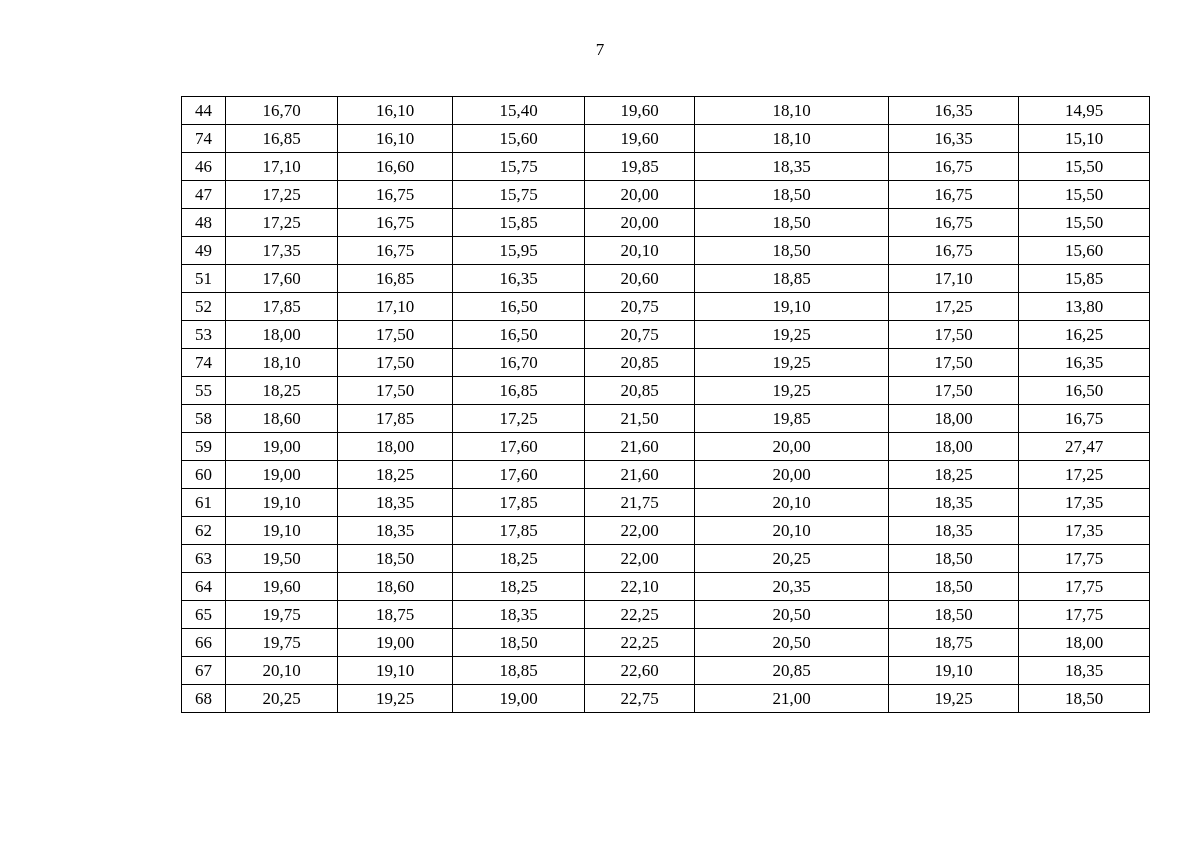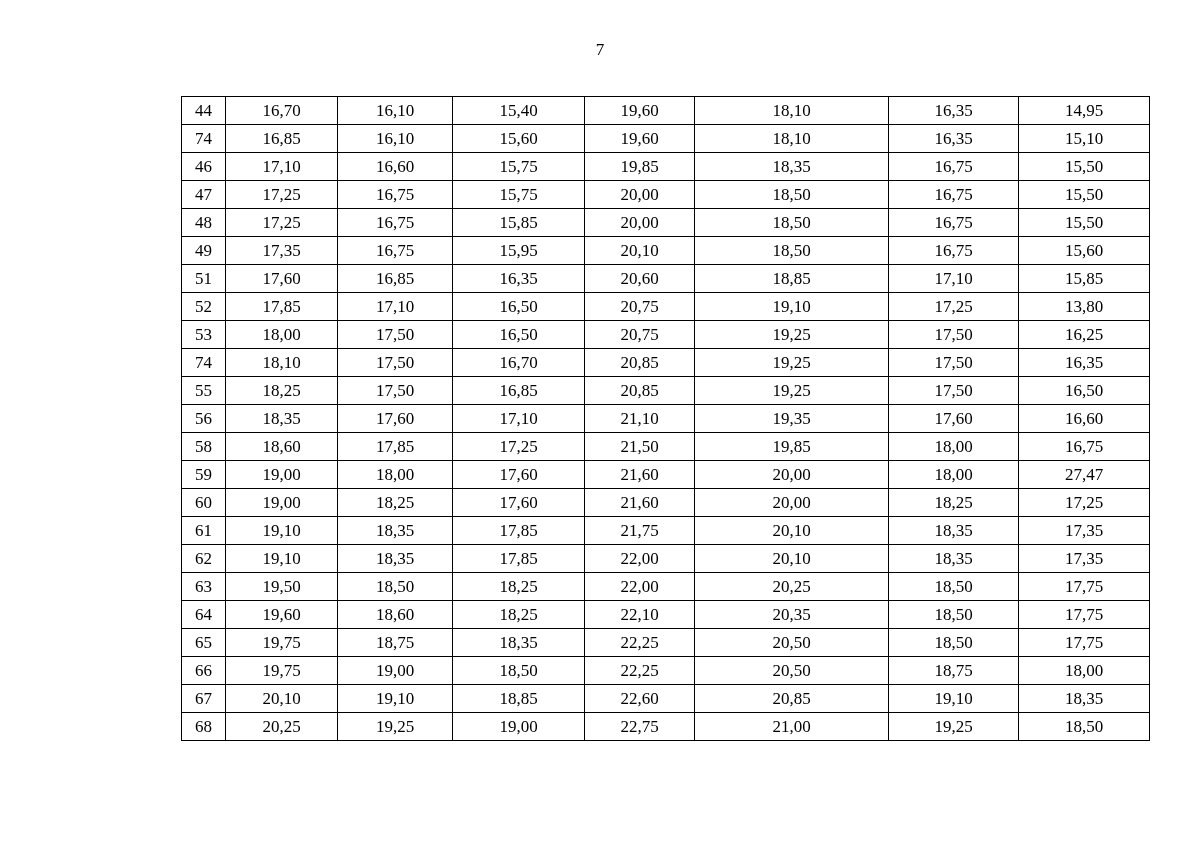--- a/index.html
+++ b/index.html
@@ -191,30 +191,20 @@
             <td class="idx">55</td>
             <td class="val">18,25</td>
             <td class="val">17,50</td>
             <td class="val">16,85</td>
             <td class="val">20,85</td>
             <td class="val">19,25</td>
             <td class="val">17,50</td>
             <td class="val">16,50</td>
           </tr>
           <tr>
-            <td class="idx">56</td>
-            <td class="val">18,35</td>
-            <td class="val">17,60</td>
-            <td class="val">17,10</td>
-            <td class="val">21,10</td>
-            <td class="val">19,35</td>
-            <td class="val">17,60</td>
-            <td class="val">16,60</td>
-          </tr>
-          <tr>
             <td class="idx">58</td>
             <td class="val">18,60</td>
             <td class="val">17,85</td>
             <td class="val">17,25</td>
             <td class="val">21,50</td>
             <td class="val">19,85</td>
             <td class="val">18,00</td>
             <td class="val">16,75</td>
           </tr>
           <tr>

